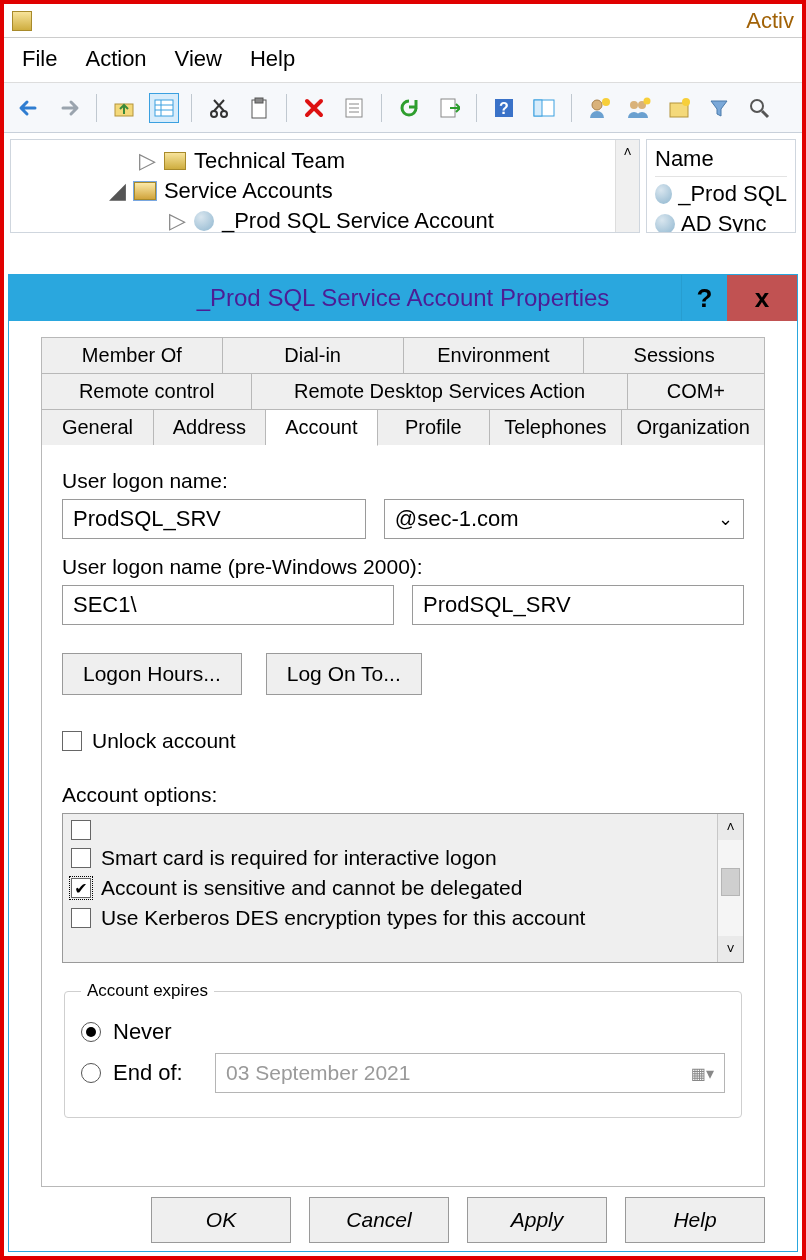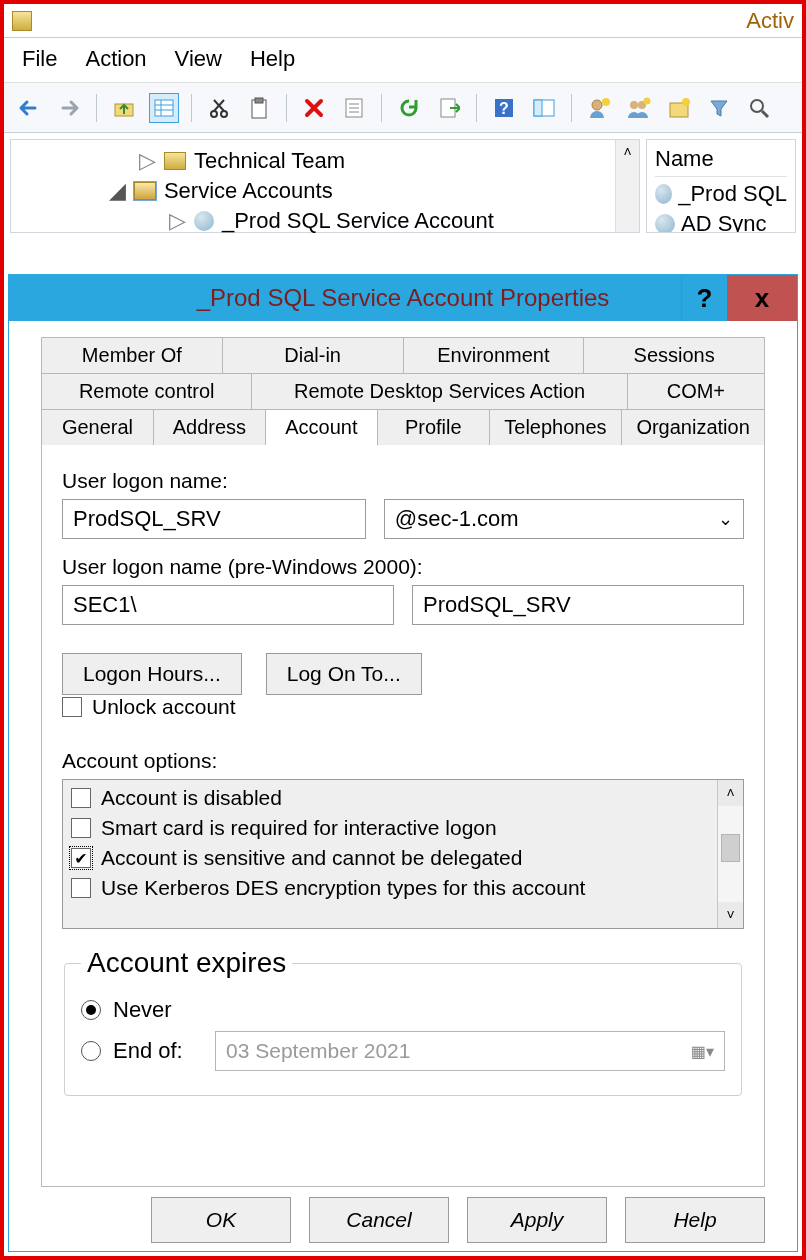--- a/index.html
+++ b/index.html
@@ -24,21 +24,21 @@
   .user-ic { width:20px; height:20px; border-radius:50%; background:radial-gradient(circle at 35% 30%, #d9e6ef, #8fb6cf);}
   .tree-scrl { position:absolute; right:0; top:0; bottom:0; width:24px; background:#f0f0f0; border-left:1px solid #ddd;}
   .tree-scrl .up { position:absolute; top:0; width:100%; height:24px; text-align:center; line-height:24px; font-size:14px;}
   .list-pane { width:150px; border:1px solid #cfd6de; margin:6px 6px 0 2px; padding:6px 8px; font-size:22px; background:#fff; overflow:hidden;}
   .list-hdr { font-size:22px; padding-bottom:4px; border-bottom:1px solid #e3e3e3;}
   .list-row { display:flex; align-items:center; gap:6px; padding-top:4px; white-space:nowrap;}
 
   
   .dialog { position:absolute; left:4px; top:270px; right:4px; bottom:4px; border:1px solid #2aa7de; background:#fff; display:flex; flex-direction:column;}
   .dlg-title { height:46px; background:#2aa7de; display:flex; align-items:center; justify-content:flex-end; position:relative;}
-  .dlg-title .caption { position:absolute; left:0; right:0; text-align:center; font-size:24px; color:#7f1d1d;}
+  .dlg-title .caption { position:absolute; left:0; right:0; text-align:center; font-size:24px; color:#4c1d95;}
   .dlg-title .help-btn { width:46px; height:46px; background:#2aa7de; color:#000; font-size:26px; font-weight:bold; display:flex; align-items:center; justify-content:center; z-index:2; border-left:1px solid rgba(0,0,0,0.06);}
   .dlg-title .close-btn { width:70px; height:46px; background:#c15252; color:#000; font-size:26px; font-weight:bold; display:flex; align-items:center; justify-content:center; z-index:2;}
 
   .dlg-body { flex:1; padding:16px 32px 0 32px; display:flex; flex-direction:column; overflow:hidden;}
 
   
   .tabrows { font-size:20px; color:#000; }
   .tabrow { display:flex; }
   .tab { flex:1; border:1px solid #b8b8b8; background:#efefef; text-align:center; padding:6px 4px; margin-bottom:-1px; white-space:nowrap;}
   .tab + .tab { border-left:none; }
@@ -57,21 +57,21 @@
   .chk.focusring .box { outline:1px dotted #000; outline-offset:1px;}
   .optlist { border:1px solid #9a9a9a; background:#efefef; display:flex; height:150px; }
   .optlist .items { flex:1; padding:6px 8px; display:flex; flex-direction:column; gap:6px; }
   .optlist .items .chk { font-size:21px; }
   .optlist .vscroll { width:26px; background:#f5f5f5; border-left:1px solid #c7c7c7; position:relative;}
   .optlist .vscroll .arrow { position:absolute; left:0; width:100%; height:26px; background:#eaeaea; text-align:center; line-height:26px; font-size:14px;}
   .optlist .vscroll .up{top:0;} .optlist .vscroll .dn{bottom:0;}
   .optlist .vscroll .thumb { position:absolute; left:3px; right:3px; top:54px; height:28px; background:#cfcfcf; border:1px solid #b5b5b5;}
 
   fieldset.expiry { border:1px solid #cfcfcf; border-radius:4px; padding:10px 16px 16px 16px; margin-top:18px;}
-  fieldset.expiry legend { font-size:28px; padding:0 6px;}
+  fieldset.expiry legend { font-size:17px; padding:0 6px;}
   .radio { display:flex; align-items:center; gap:12px; font-size:22px; margin:8px 0;}
   .radio .dot { width:20px; height:20px; border:1px solid #555; border-radius:50%; display:flex; align-items:center; justify-content:center;}
   .radio .dot.filled::after{ content:""; width:10px; height:10px; border-radius:50%; background:#000;}
   .datebox { border:1px solid #b5b5b5; color:#9a9a9a; font-size:21px; padding:6px 10px; flex:1; display:flex; align-items:center; justify-content:space-between; height:40px;}
   .datebox .cal { color:#888; font-size:16px;}
 
   .dlg-buttons { display:flex; justify-content:flex-end; gap:18px; padding:10px 32px 8px 32px; }
   .dlg-buttons .btn { min-width:140px; padding:10px 0;font-style:italic;}
 
   
@@ -293,31 +293,30 @@
         <div class="row">
           <div class="txt" style="flex:1">SEC1\</div>
           <div class="txt" style="flex:1">ProdSQL_SRV</div>
         </div>
 
         <div class="row" style="gap:24px;margin-top:28px">
           <div class="btn">Logon Hours...</div>
           <div class="btn">Log On To...</div>
         </div>
 
-        <div class="chk" style="">
+        <div class="chk" style="margin-top:34px">
           <span class="box"></span>
           <span>Unlock account</span>
         </div>
 
         <div class="lbl" style="margin-top:30px">Account options:</div>
         <div class="optlist">
           <div class="items">
             <div class="chk">
               <span class="box"></span>
-              <span>Account is disabled</span>
             </div>
             <div class="chk">
               <span class="box"></span>
               <span>Smart card is required for interactive logon</span>
             </div>
             <div class="chk focusring">
               <span class="box">✔</span>
               <span>Account is sensitive and cannot be delegated</span>
             </div>
             <div class="chk">

